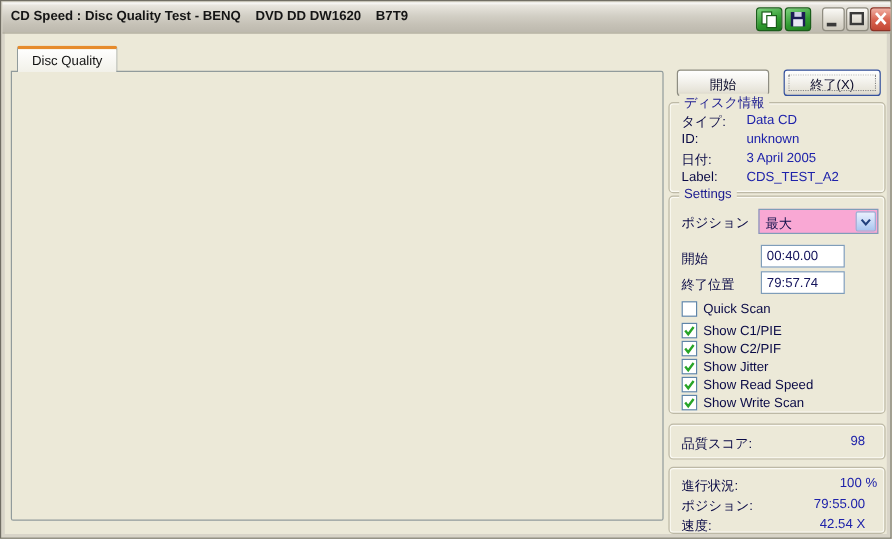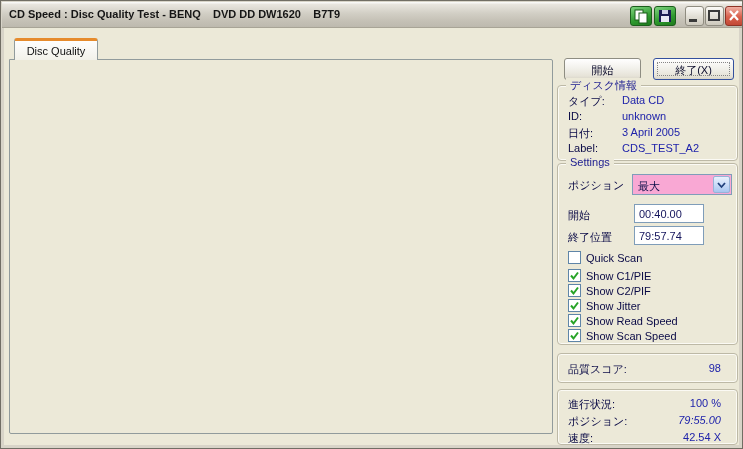--- a/index.html
+++ b/index.html
@@ -355,30 +355,30 @@
           <path d="M2 5.5 L4.5 8.5 L9 2.5" fill="none" stroke="#27a427" stroke-width="2"></path>
         </svg></div>
     <div class="cblabel" style="left:28px;top:136px;">Show Jitter</div>
     <div class="checkbox" style="left:10px;top:150px;"><svg width="11" height="11">
           <path d="M2 5.5 L4.5 8.5 L9 2.5" fill="none" stroke="#27a427" stroke-width="2"></path>
         </svg></div>
     <div class="cblabel" style="left:28px;top:151px;">Show Read Speed</div>
     <div class="checkbox" style="left:10px;top:165px;"><svg width="11" height="11">
           <path d="M2 5.5 L4.5 8.5 L9 2.5" fill="none" stroke="#27a427" stroke-width="2"></path>
         </svg></div>
-    <div class="cblabel" style="left:28px;top:166px;">Show Scan Speed</div>
+    <div class="cblabel" style="left:28px;top:166px;">Show Write Scan</div>
   </div>
 
   <div class="group" style="left:556px;top:352px;width:181px;height:30px;padding-left:37px;">
     <div class="glabel" style="left:10px;top:8px;">品質スコア:</div>
     <div class="gvalue" style="right:16px;top:8px;">98</div>
   </div>
 
   <div class="group" style="left:556px;top:388px;width:181px;height:56px;">
     <div class="glabel" style="left:10px;top:7px;">進行状況:</div>
-    <div class="gvalue" style="right:16px;top:7px;">100 %</div>
+    <div class="gvalue" style="right:6px;top:7px;">100 %</div>
     <div class="glabel" style="left:10px;top:24px;">ポジション:</div>
-    <div class="gvalue" style="right:16px;top:24px;font-style:italic;">79:55.00</div>
+    <div class="gvalue" style="right:16px;top:24px;">79:55.00</div>
     <div class="glabel" style="left:10px;top:41px;">速度:</div>
     <div class="gvalue" style="right:16px;top:41px;">42.54 X</div>
   </div>
 
 </div>
 
 </body></html>

